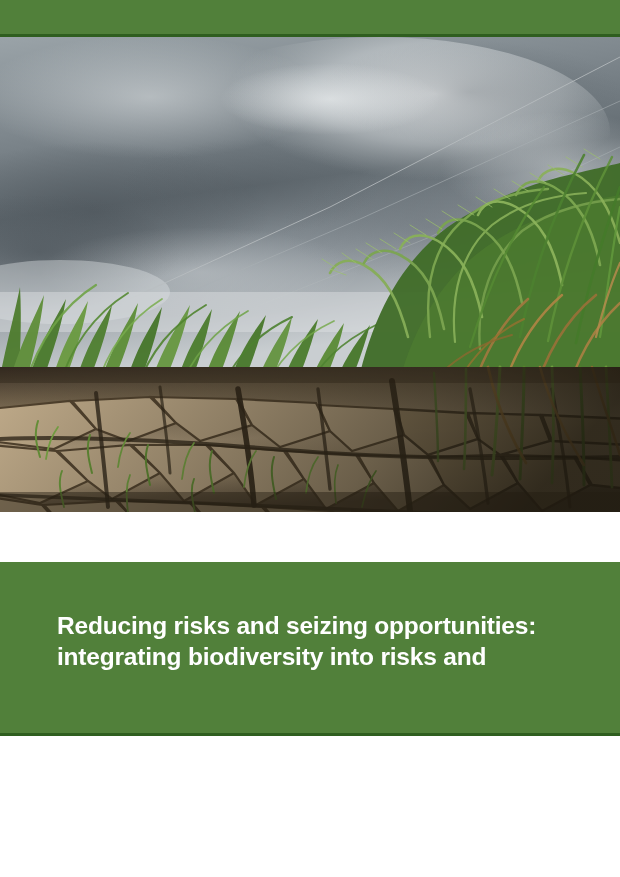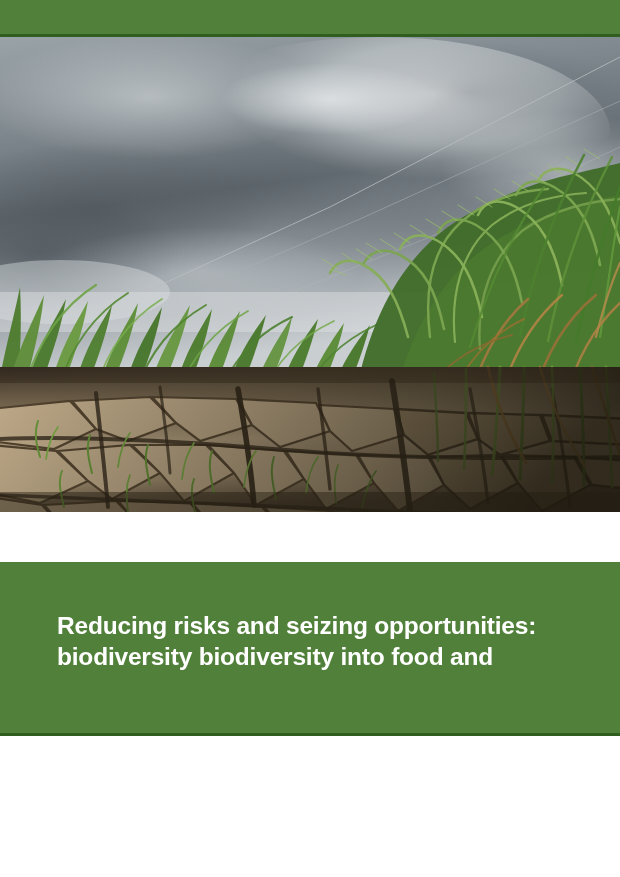--- a/index.html
+++ b/index.html
@@ -325,21 +325,21 @@
 
         <rect x="0" y="455" width="620" height="20" fill="#241d12" opacity="0.45"></rect>
         <rect x="0" y="330" width="620" height="16" fill="#241d12" opacity="0.35"></rect>
       </g>
     </svg>
   </div>
 
   <div class="title-block">
     <div class="title-text">
       <div>Reducing risks and seizing opportunities:</div>
-      <div>biodiversity biodiversity into food and</div>
+      <div>integrating biodiversity into risks and</div>
     </div>
   </div>
   <div class="title-rule"></div>
 
   <div class="logo-strip">
 
     
     
 
     

